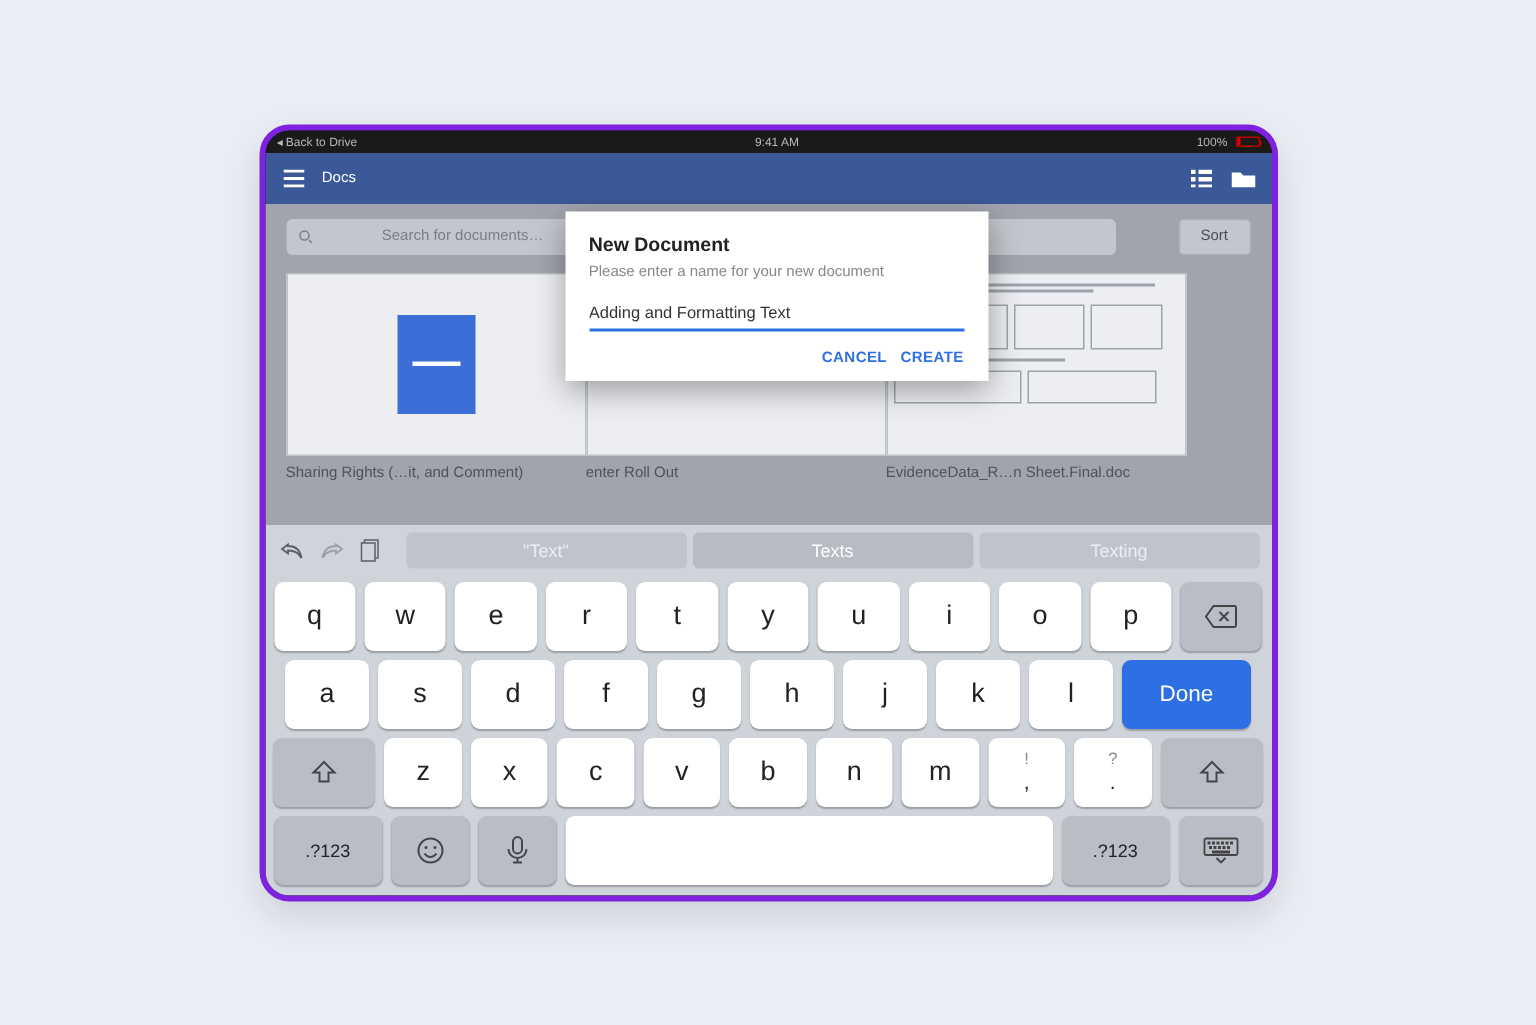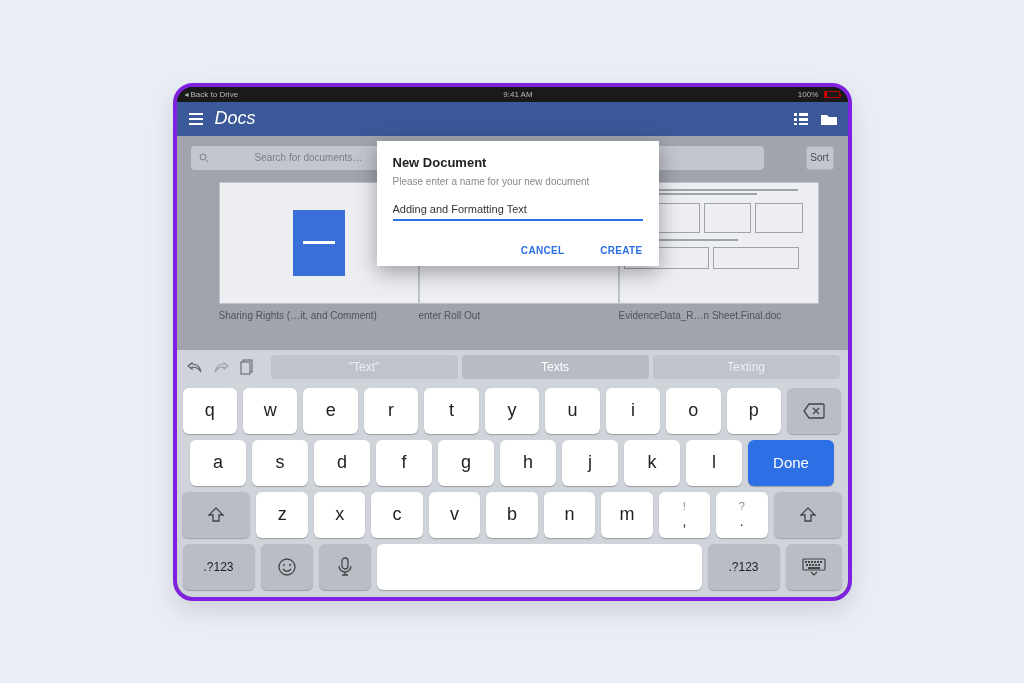--- a/index.html
+++ b/index.html
@@ -4,45 +4,45 @@
 <style>
   * { box-sizing: border-box; margin: 0; padding: 0; font-family: -apple-system, 'Helvetica Neue', Arial, sans-serif; }
   body { background: #e9eef5; width: 1024px; height: 683px; overflow: hidden; display: flex; align-items: center; justify-content: center; }
   .frame { width: 679px; height: 518px; border-radius: 20px; border: 4px solid #7e22e0; background: #1b1c1e; position: relative; overflow: hidden; box-shadow: 0 10px 24px rgba(0,0,0,.12); }
   .ipad-status { height: 15px; background: #1a1a1a; color: #b9b9b9; font-size: 8px; display: flex; justify-content: space-between; align-items: center; padding: 0 8px; text-align: right; }
   .battery { width: 16px; height: 7px; border: 1px solid #b00; border-radius: 1px; position: relative; margin-left: 3px; display: inline-block; vertical-align: middle; }
   .battery::after { content: ""; position: absolute; right: -2px; top: 2px; width: 1px; height: 3px; background: #b00; }
   .battery .fill { position: absolute; left: 0; top: 0; height: 100%; width: 18%; background: #d00; }
 
   .app-header { height: 34px; background: #3b5998; color: #fff; display: flex; align-items: center; padding: 0 10px; }
-  .app-title { font-size: 18px; margin-left: 10px; font-style: italic; }
+  .app-title { font-size: 10px; margin-left: 10px; }
   .spacer { flex: 1; }
   .icon-btn { width: 18px; height: 18px; margin-left: 10px; color: #fff; display:flex; align-items:center; justify-content:center; }
 
   .content { position: absolute; top: 49px; left: 0; right: 0; height: 214px; background: #d4d6dc; padding: 10px 14px 0; }
   .content::before { content:""; position:absolute; inset:0; background: rgba(100,104,116,.45); }
   .search-row { display: flex; gap: 10px; align-items: center; position: relative; z-index: 0; }
   .search { flex: 1; height: 24px; background: #c3c6cd; border-radius: 4px; display:flex; align-items:center; padding:0 8px; color:#7a7e88; font-size:10px;gap:41px; }
-  .sort-btn { width: 28px; height: 24px; background: #c3c6cd; border-radius: 3px; font-size: 10px; color: #4a4d56; display:flex; align-items:center; justify-content:center; border:1px solid #b0b3bb;margin-left:32px; }
-
-  .doc-grid { display: flex; margin-top: 12px; position: relative; z-index: 0; margin-left: 28px; }
+  .sort-btn { width: 48px; height: 24px; background: #c3c6cd; border-radius: 3px; font-size: 10px; color: #4a4d56; display:flex; align-items:center; justify-content:center; border:1px solid #b0b3bb;margin-left:32px; }
+
+  .doc-grid { display: flex; margin-top: 12px; position: relative; z-index: 0; }
   .doc-card { width: 200px; }
   .doc-preview { height: 122px; background: #eceef2; border:1px solid #bfc2ca; display:flex; align-items:center; justify-content:center; position:relative; overflow:hidden; }
   .doc-title { font-size: 10px; color: #4f525a; margin-top: 6px; }
   .docs-icon-big { width: 52px; height: 66px; background: #3a6fd8; display:flex; align-items:center; justify-content:center; }
   .docs-icon-big div { width: 32px; height: 3px; background:#fff; margin:2px 0; }
   .doc-text-lines { position:absolute; top:4px; left:4px; right:4px; }
   .dline { height:2px; background:#9fa2ac; margin:2px 0; }
   .dbox { height: 30px; border:1px solid #9fa2ac; margin-top:4px; display:inline-block; }
 
   .dialog { position: absolute; top: 54px; left: 200px; width: 282px; background: #fff; box-shadow: 0 6px 20px rgba(0,0,0,.35); z-index: 5; padding: 14px 16px 10px; }
   .dialog-title { font-size: 13px; font-weight: 600; color: #222; }
   .dialog-sub { font-size: 10px; color: #888; margin-top: 6px; }
   .dialog-input { width: 100%; border: none; border-bottom: 2px solid #2d6fe4; font-size: 11px; color: #333; padding: 6px 0 4px; margin-top: 10px; outline: none; background: transparent; }
-  .dialog-actions { display:flex; justify-content:flex-end; gap: 36px; margin-top: 24px; }
+  .dialog-actions { display:flex; justify-content:flex-end; gap: 9px; margin-top: 12px; }
   .dialog-actions span { font-size: 10px; font-weight: 600; color: #2d6fe4; letter-spacing:.3px; }
 
   
   .keyboard { position: absolute; left: 0; right: 0; bottom: 0; height: 247px; background: #cfd3da; padding: 6px 6px; }
   .kb-top { height: 26px; display:flex; align-items:center; gap:6px; padding:0 2px 4px; }
   .kb-tool { width: 20px; height: 20px; display:flex; align-items:center; justify-content:center; color:#5c5f67; }
   .suggest-bar { flex:1; display:flex; gap:4px; height:24px; margin-left:8px; }
   .suggest { flex:1; background:#b7bbc4; border-radius:4px; display:flex; align-items:center; justify-content:center; font-size:12px; color:#fff; }
   .suggest:first-child,.suggest:last-child { background:#bfc3cb; color:#eceef2; }
 

